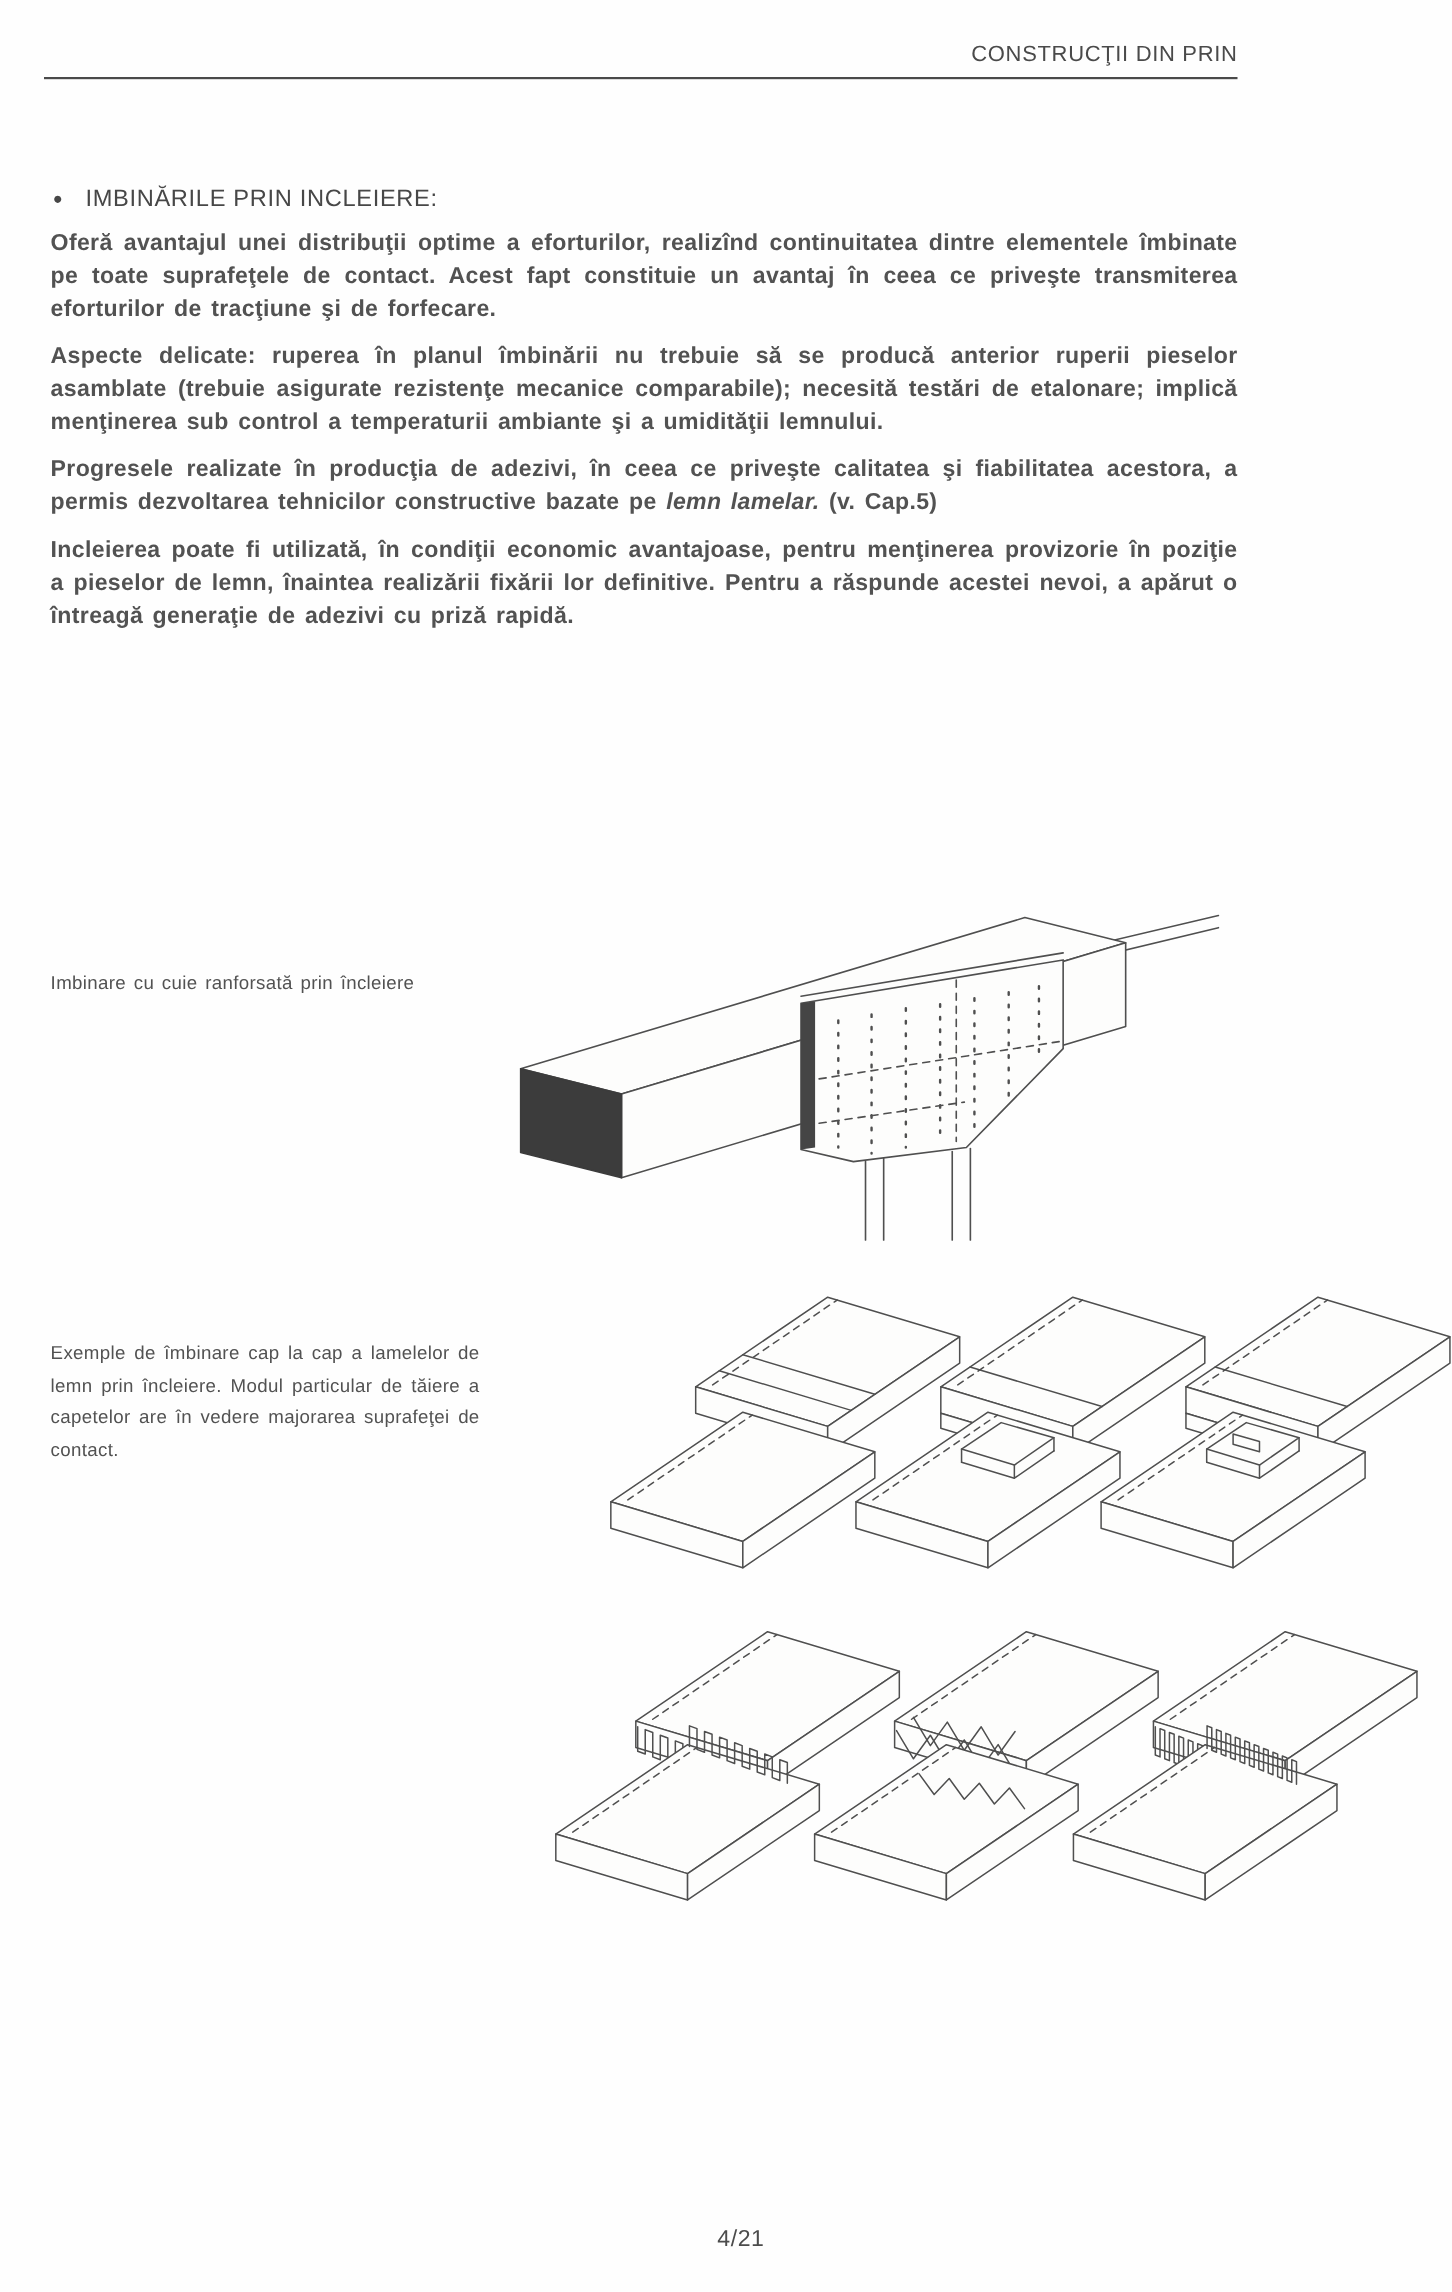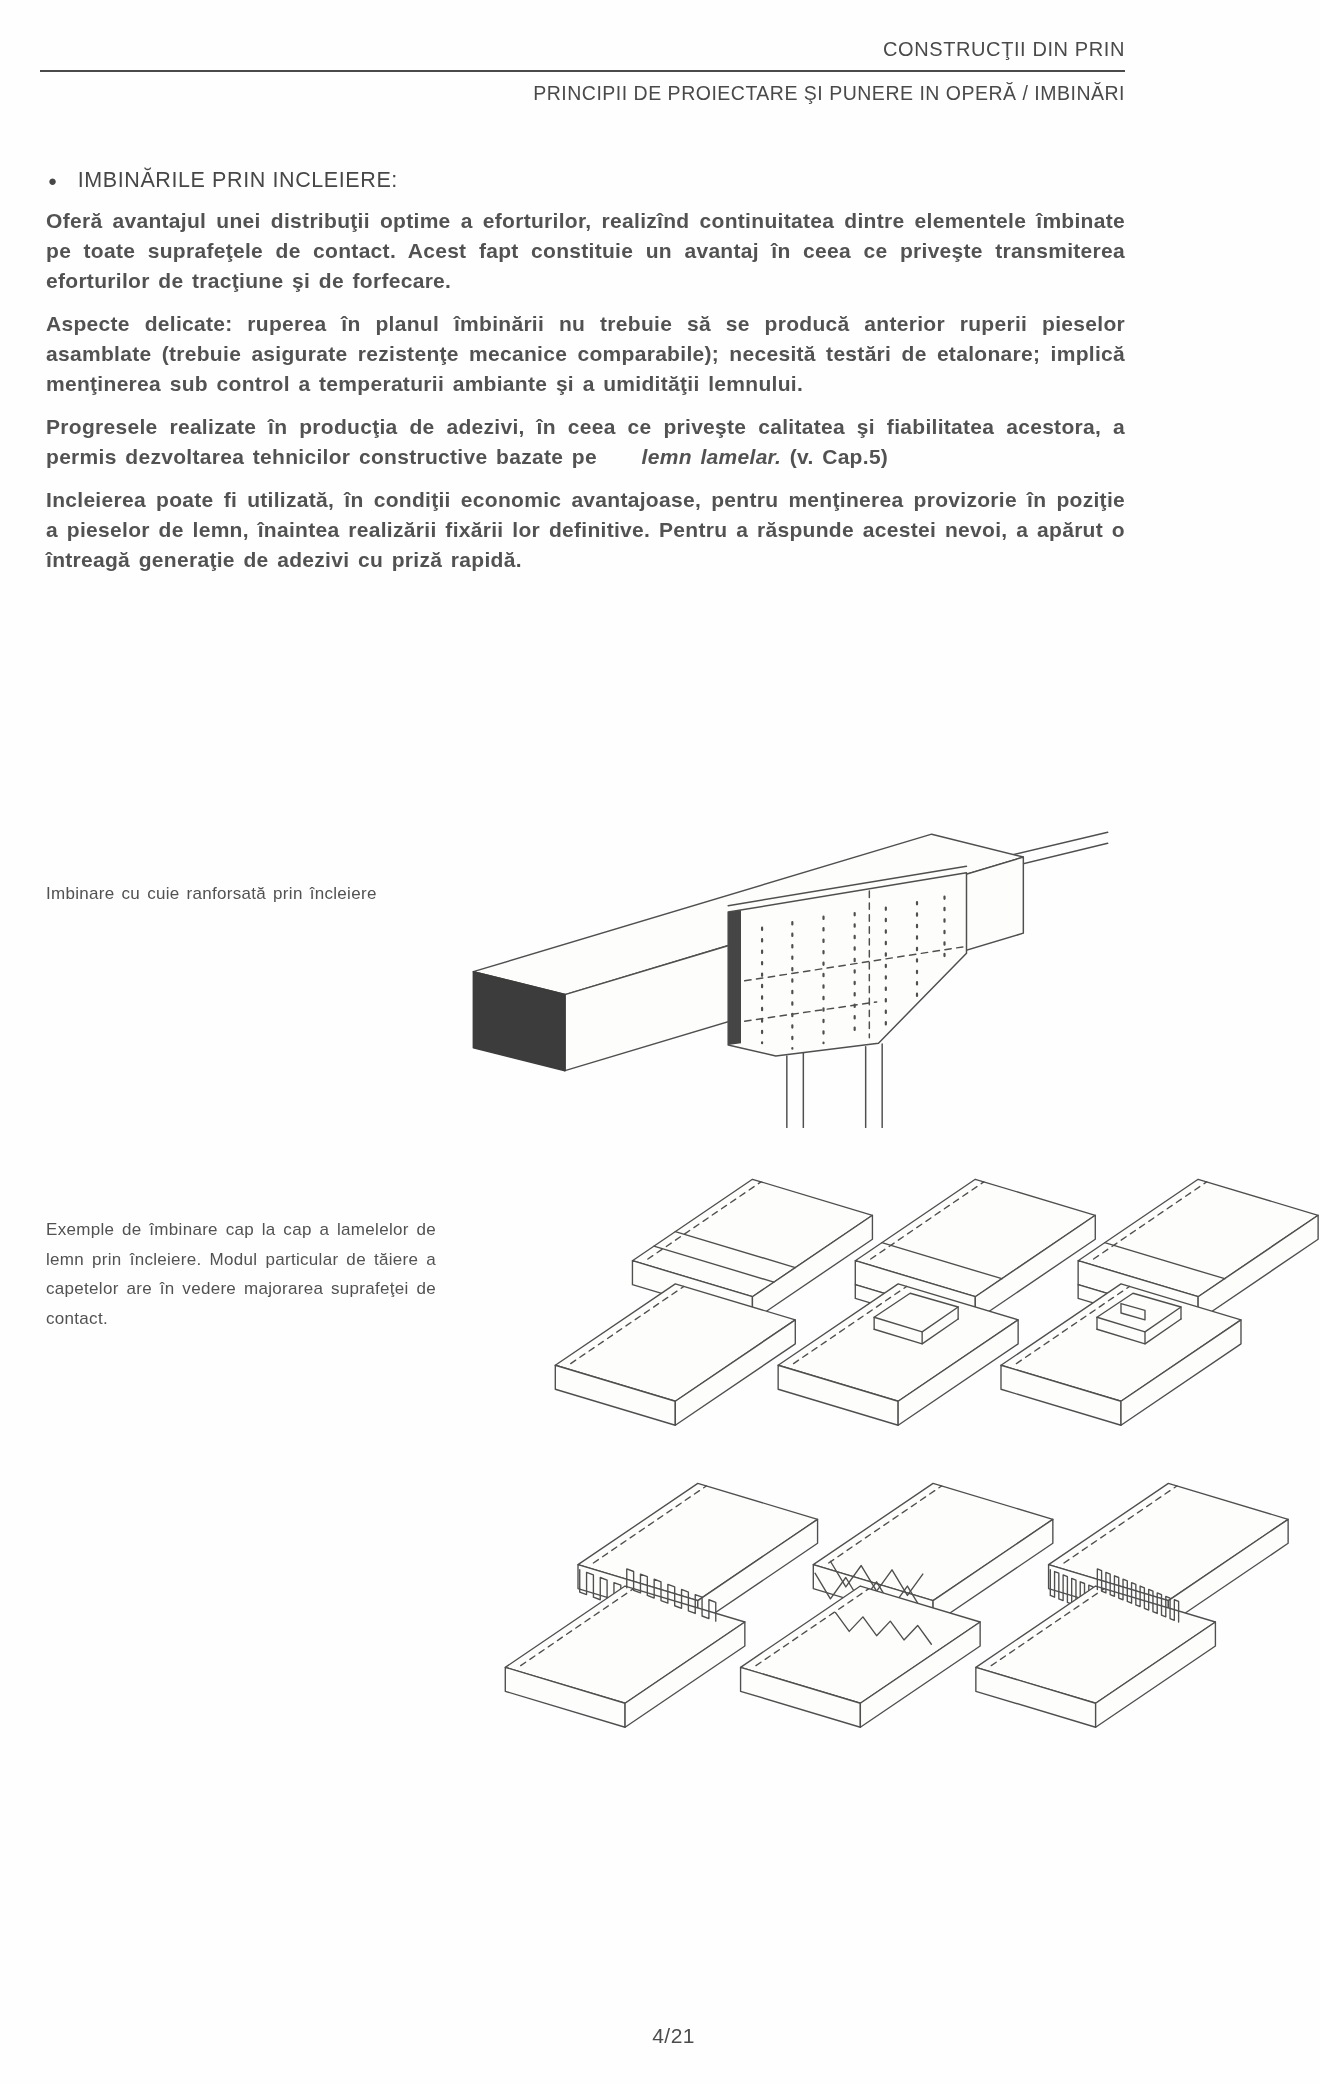--- a/index.html
+++ b/index.html
@@ -32,21 +32,21 @@
   .body-text{
     position:absolute;top:206px;left:46px;width:1079px;font-weight:bold;
   }
   .body-text p{
     margin:0 0 13px 0;
     font-size:21px;line-height:30px;
     text-align:justify;
     letter-spacing:.3px;word-spacing:2.5px;
     color:#525252;
   }
-  .ital{font-style:italic;margin-left:36px;}
+  .ital{font-style:italic;}
   .caption{
     position:absolute;
     font-size:17px;line-height:29.5px;
     text-align:justify;letter-spacing:.3px;word-spacing:2px;
     color:#525252;
     margin-top:27px;
   }
   .caption-1{top:852px;left:46px;width:405px;}
   .caption-2{top:1188px;left:46px;width:390px;}
   .fig{position:absolute;}
@@ -63,21 +63,20 @@
   svg .dash{stroke-dasharray:7 6;}
   svg .nails{stroke-width:2.4;stroke-dasharray:2.5 10;}
 </style>
 </head>
 <body>
 
 <div class="page">
 
   <div class="hdr-title">CONSTRUCŢII DIN PRIN</div>
   <div class="hdr-rule"></div>
-  <div class="hdr-sub">PRINCIPII DE PROIECTARE ŞI PUNERE IN OPERĂ / IMBINĂRI</div>
 
   <div class="sec-head">
     <span class="bullet">●</span>
     <span>IMBINĂRILE PRIN INCLEIERE:</span>
   </div>
 
   <div class="body-text">
     <p>Oferă avantajul unei distribuţii optime a eforturilor, realizînd continuitatea dintre elementele îmbinate pe toate suprafeţele de contact. Acest fapt constituie un avantaj în ceea ce priveşte transmiterea eforturilor de tracţiune şi de forfecare.</p>
     <p>Aspecte delicate: ruperea în planul îmbinării nu trebuie să se producă anterior ruperii pieselor asamblate (trebuie asigurate rezistenţe mecanice comparabile); necesită testări de etalonare; implică menţinerea sub control a temperaturii ambiante şi a umidităţii lemnului.</p>
     <p><span>Progresele realizate în producţia de adezivi, în ceea ce priveşte calitatea şi fiabilitatea acestora, a permis dezvoltarea tehnicilor constructive bazate pe </span><span class="ital">lemn lamelar.</span><span>  (v. Cap.5)</span></p>

